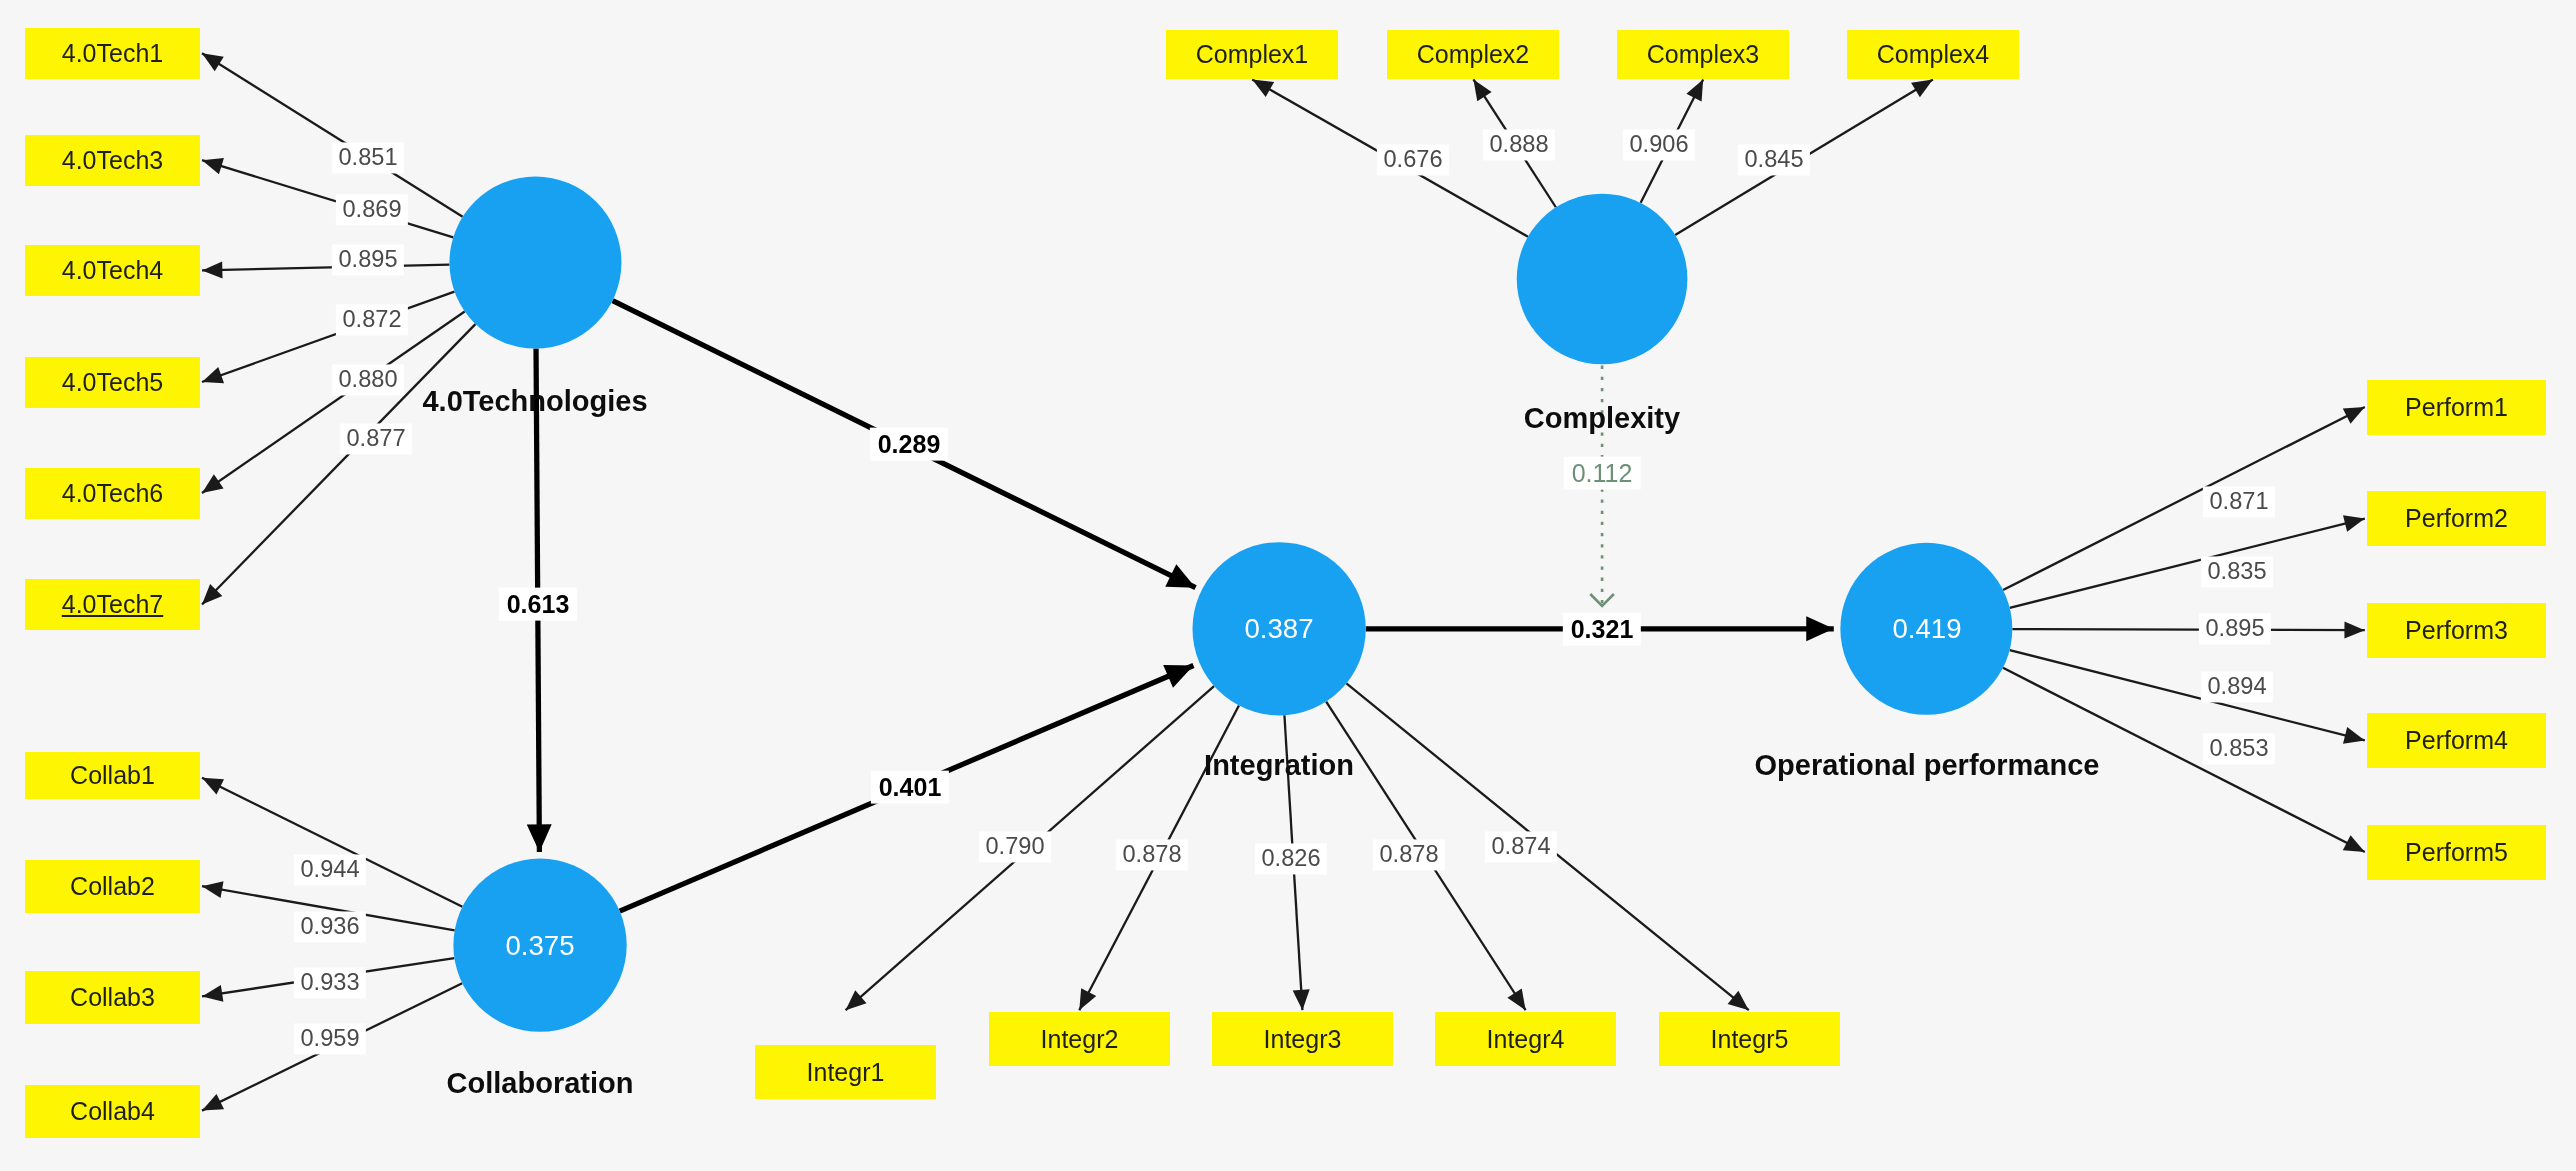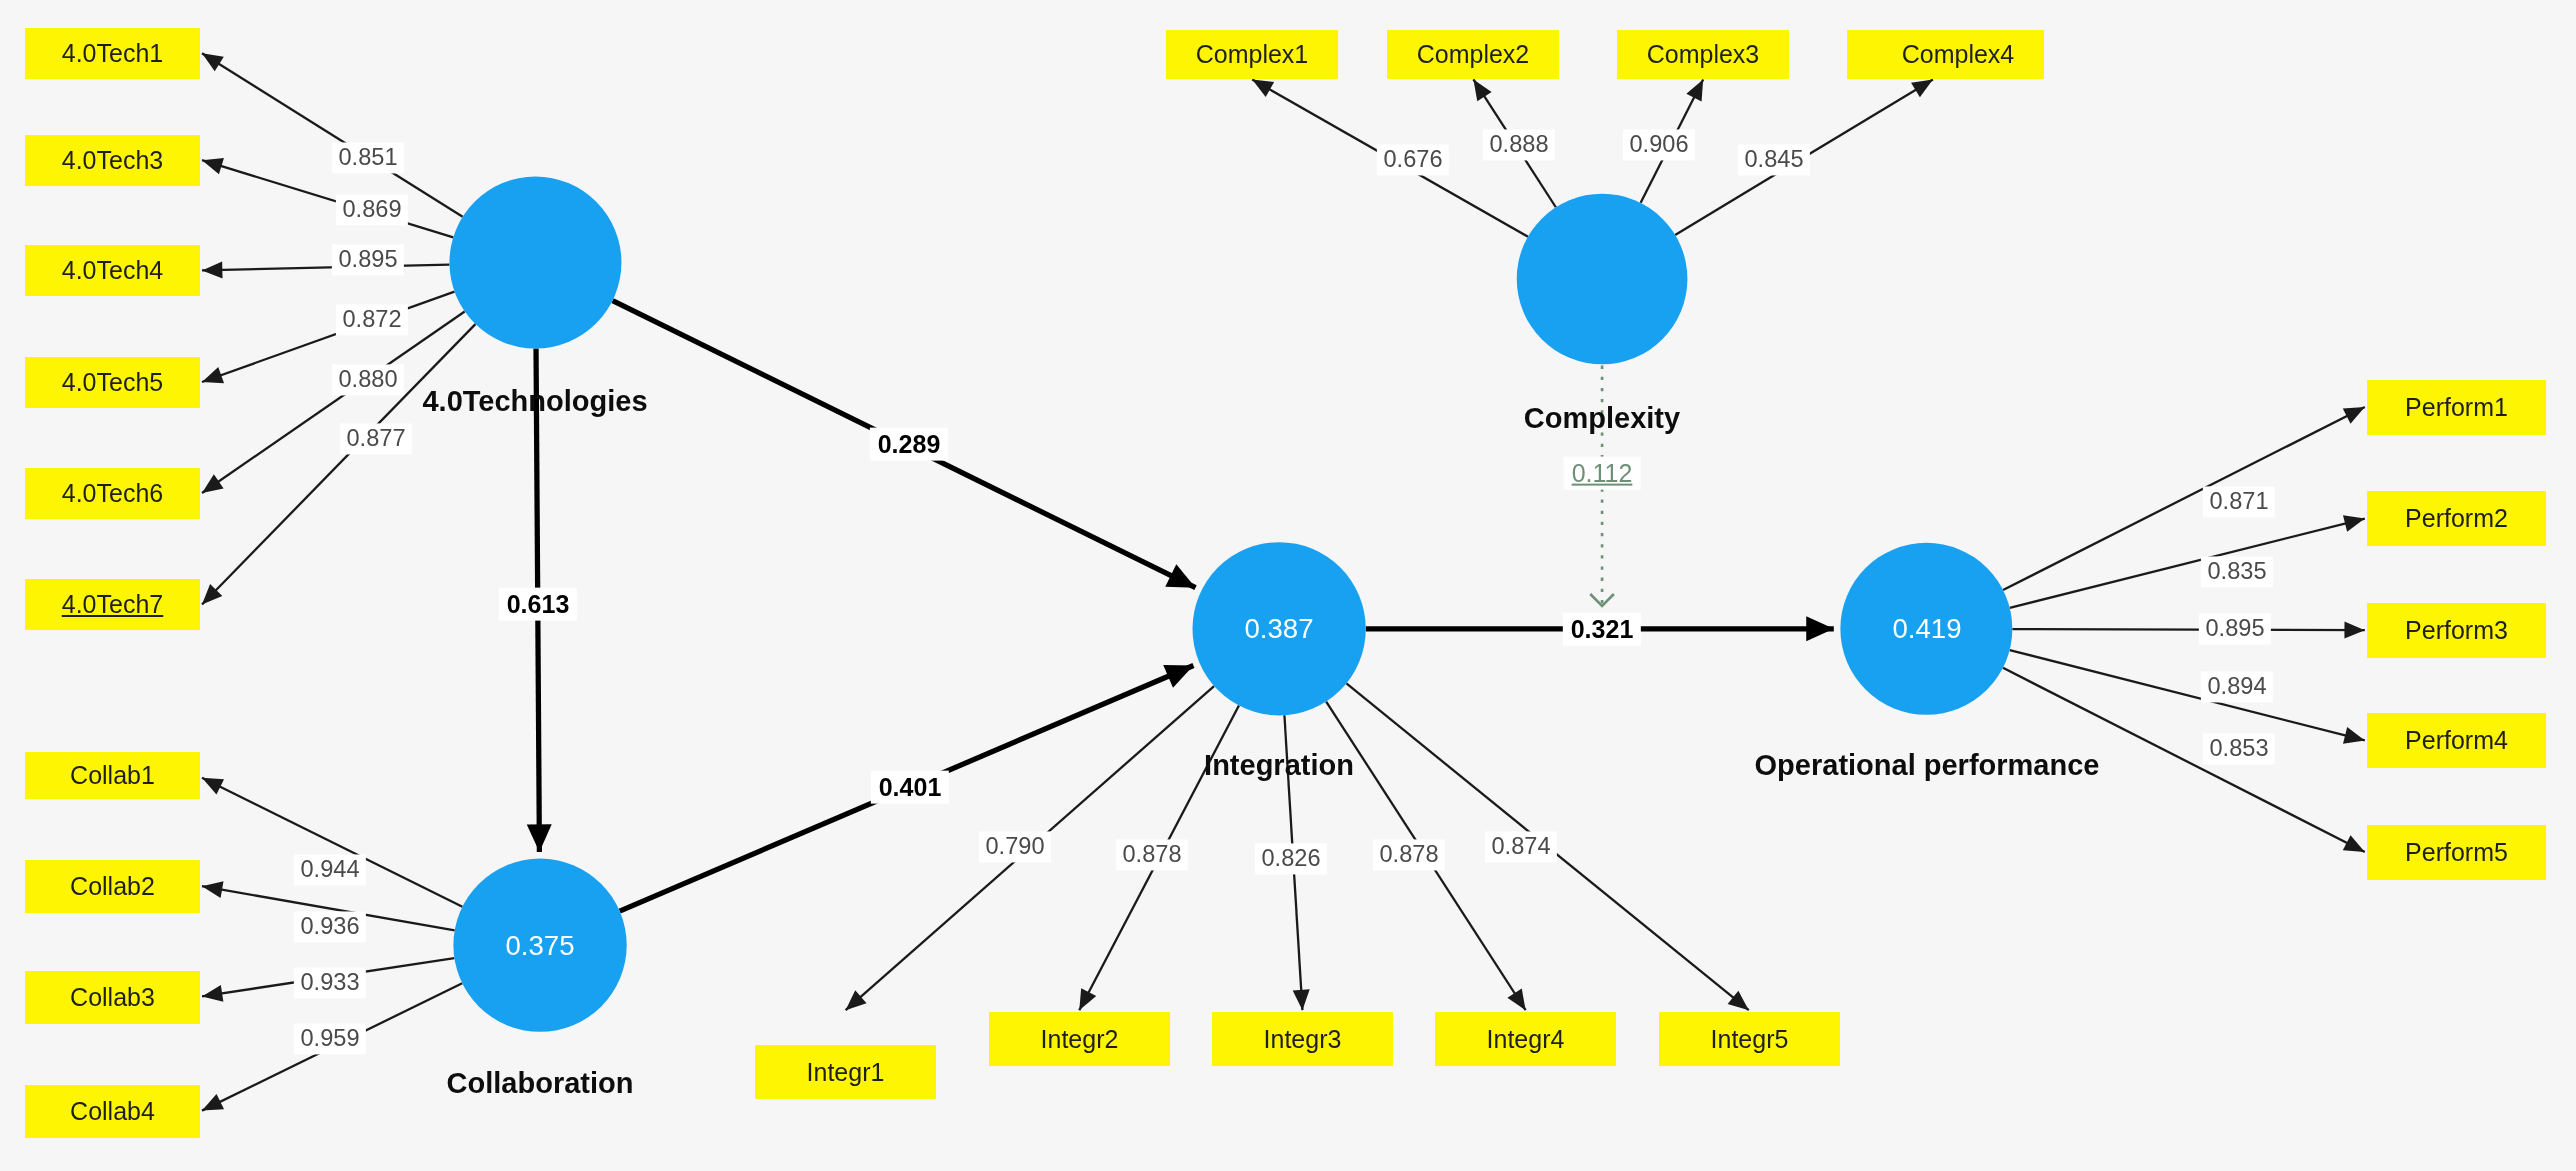--- a/index.html
+++ b/index.html
@@ -17,21 +17,21 @@
     font-size:23.6px;line-height:1.15;padding:2px 6.6px;white-space:nowrap;
   }
   .plabel{
     position:absolute;transform:translate(-50%,-50%);
     background:var(--labelbg,#ffffff);color:var(--ptext,#000000);
     font-size:25px;font-weight:700;line-height:1.15;padding:2px 7.9px;white-space:nowrap;
   }
   .mlabel{
     position:absolute;transform:translate(-50%,-50%);
     background:var(--labelbg,#ffffff);color:var(--modcol,#6d9077);
-    font-size:25px;line-height:1.15;padding:2px 7.9px;white-space:nowrap;text-decoration:underline;
+    font-size:25px;line-height:1.15;padding:2px 7.9px;white-space:nowrap;
   }
   .lname{
     position:absolute;transform:translate(-50%,-50%);
     color:var(--lnametext,#0d0d0d);font-size:29px;font-weight:700;white-space:nowrap;
   }
   .lvalue{
     position:absolute;transform:translate(-50%,-50%);
     color:var(--lvaltext,#ffffff);font-size:27.6px;font-weight:400;white-space:nowrap;
   }
 </style>
@@ -97,21 +97,21 @@
     <div class="ind" style="left: 25px; top: 971px; width: 175px; height: 53px;">Collab3</div>
     <div class="ind" style="left: 25px; top: 1085px; width: 175px; height: 53px;">Collab4</div>
     <div class="ind" style="left: 755px; top: 1012px; width: 181px; height: 54px; margin-top: 33px;">Integr1</div>
     <div class="ind" style="left: 989px; top: 1012px; width: 181px; height: 54px;">Integr2</div>
     <div class="ind" style="left: 1212px; top: 1012px; width: 181px; height: 54px;">Integr3</div>
     <div class="ind" style="left: 1435px; top: 1012px; width: 181px; height: 54px;">Integr4</div>
     <div class="ind" style="left: 1659px; top: 1012px; width: 181px; height: 54px;">Integr5</div>
     <div class="ind" style="left: 1166px; top: 29.5px; width: 172px; height: 49px;">Complex1</div>
     <div class="ind" style="left: 1387px; top: 29.5px; width: 172px; height: 49px;">Complex2</div>
     <div class="ind" style="left: 1617px; top: 29.5px; width: 172px; height: 49px;">Complex3</div>
-    <div class="ind" style="left: 1847px; top: 29.5px; width: 172px; height: 49px; padding-left: 25px;">Complex4</div>
+    <div class="ind" style="left: 1847px; top: 29.5px; width: 172px; height: 49px;">Complex4</div>
     <div class="ind" style="left: 2367px; top: 380px; width: 179px; height: 55px;">Perform1</div>
     <div class="ind" style="left: 2367px; top: 491px; width: 179px; height: 55px;">Perform2</div>
     <div class="ind" style="left: 2367px; top: 603px; width: 179px; height: 55px;">Perform3</div>
     <div class="ind" style="left: 2367px; top: 713px; width: 179px; height: 55px;">Perform4</div>
     <div class="ind" style="left: 2367px; top: 825px; width: 179px; height: 55px;">Perform5</div>
     <div class="loading" style="left: 368px; top: 158px;">0.851</div>
     <div class="loading" style="left: 372px; top: 210px;">0.869</div>
     <div class="loading" style="left: 368px; top: 260px;">0.895</div>
     <div class="loading" style="left: 372px; top: 320px;">0.872</div>
     <div class="loading" style="left: 368px; top: 380px;">0.880</div>

